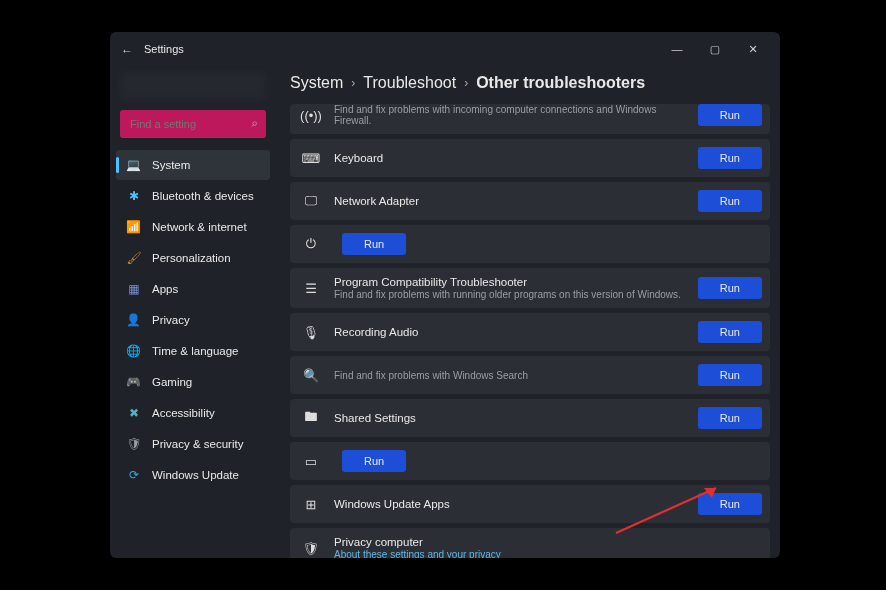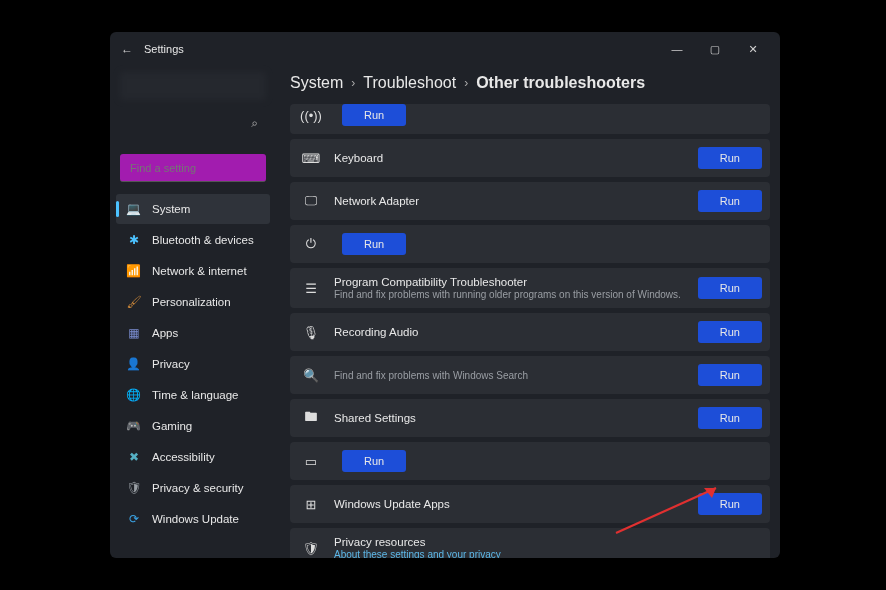--- a/index.html
+++ b/index.html
@@ -10,21 +10,21 @@
   .tb-left { display: flex; align-items: center; gap: 8px; flex: 1; }
   .tb-back { width: 18px; height: 18px; display: flex; align-items: center; justify-content: center; color: #d0d0d0; font-size: 12px; }
   .tb-title { font-size: 11px; color: #e8e8e8; }
   .tb-ctrls { display: flex; gap: 0; }
   .tb-btn { width: 38px; height: 28px; display: flex; align-items: center; justify-content: center; color: #d0d0d0; font-size: 11px; }
   
   .body { display: flex; height: calc(100% - 34px); }
   .sidebar { width: 166px; padding: 6px 6px 6px 6px; display:flex; flex-direction:column; }
   .user-block { height: 28px; margin: 0 4px 10px 4px; background: #2a2d33; border-radius: 3px; filter: blur(3px); opacity: .55; }
   .search { position: relative; margin: 0 4px 12px 4px; }
-  .search input { width: 100%; height: 28px; background: #a21caf; border: none; border-bottom: 1px solid #555; color: #ccc; font-size: 11px; padding: 0 28px 0 10px; border-radius: 3px; outline:none;margin-top:44px; }
+  .search input { width: 100%; height: 28px; background: #be185d; border: none; border-bottom: 1px solid #555; color: #ccc; font-size: 11px; padding: 0 28px 0 10px; border-radius: 3px; outline:none; }
   .search .sicon { position: absolute; right: 8px; top: 6px; color: #aaa; font-size: 12px; }
   .nav { display: flex; flex-direction: column; gap: 1px; }
   .nav-item { display: flex; align-items: center; gap: 10px; height: 30px; padding: 0 10px; font-size: 11.5px; color: #e8e8e8; border-radius: 3px; position: relative; }
   .nav-item.active { background: #2f333a; }
   .nav-item.active::before { content:""; position:absolute; left:0; top:7px; bottom:7px; width:3px; background:#4cc2ff; border-radius:2px; }
   .nav-item .nicon { width: 16px; height: 16px; display:flex; align-items:center; justify-content:center; font-size: 12px; }
   
   .main { flex:1; padding: 4px 10px 10px 14px; overflow-y: auto; position:relative; }
   .main::-webkit-scrollbar { width: 4px; }
   .main::-webkit-scrollbar-thumb { background:#555; border-radius:2px; }
@@ -123,20 +123,23 @@
         <span class="crumb">System</span>
         <span class="crumb-sep">›</span>
         <span class="crumb">Troubleshoot</span>
         <span class="crumb-sep">›</span>
         <span class="crumb last">Other troubleshooters</span>
       </div>
 
       <div class="list" id="tlist">
           <div class="row cut">
             <span class="ricon">((•))</span>
+            <div class="rtext">
+              <div class="rdesc">Find and fix problems with incoming computer connections and Windows Firewall.</div>
+            </div>
             <button class="run-btn">Run</button>
           </div>
           <div class="row">
             <span class="ricon">⌨</span>
             <div class="rtext">
               <div class="rtitle">Keyboard</div>
             </div>
             <button class="run-btn">Run</button>
           </div>
           <div class="row">
@@ -186,21 +189,21 @@
           <div class="row">
             <span class="ricon">⊞</span>
             <div class="rtext">
               <div class="rtitle">Windows Update Apps</div>
             </div>
             <button class="run-btn">Run</button>
           </div>
           <div class="row">
             <span class="ricon">🛡</span>
             <div class="rtext">
-              <div class="rtitle">Privacy resources</div>
+              <div class="rtitle">Privacy computer</div>
               <div class="rlink">About these settings and your privacy</div>
             </div>
           </div>
         </div>
 
       <div class="arrow" style="left:330px; top:412px; width:130px; height:60px;">
         <svg width="130" height="60">
           <line x1="10" y1="55" x2="110" y2="10"></line>
           <polygon points="110,10 98,10 106,20"></polygon>
         </svg>

